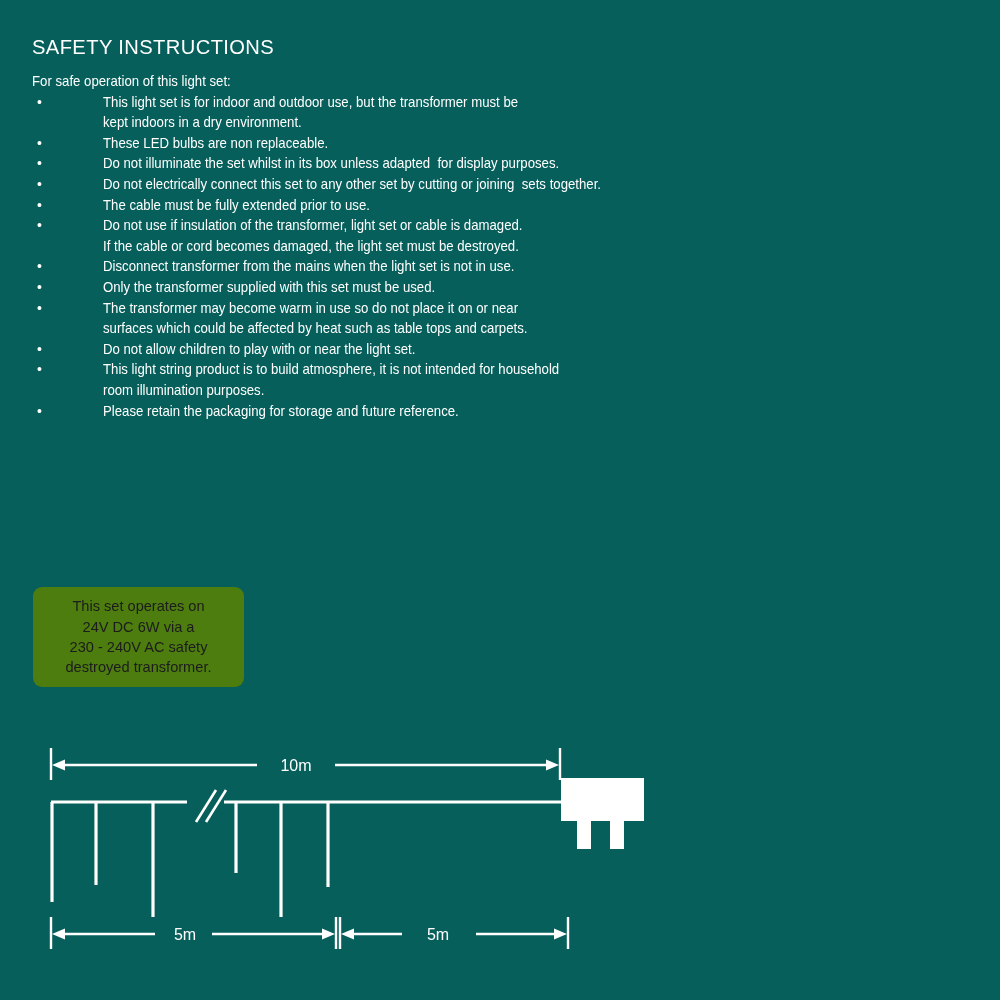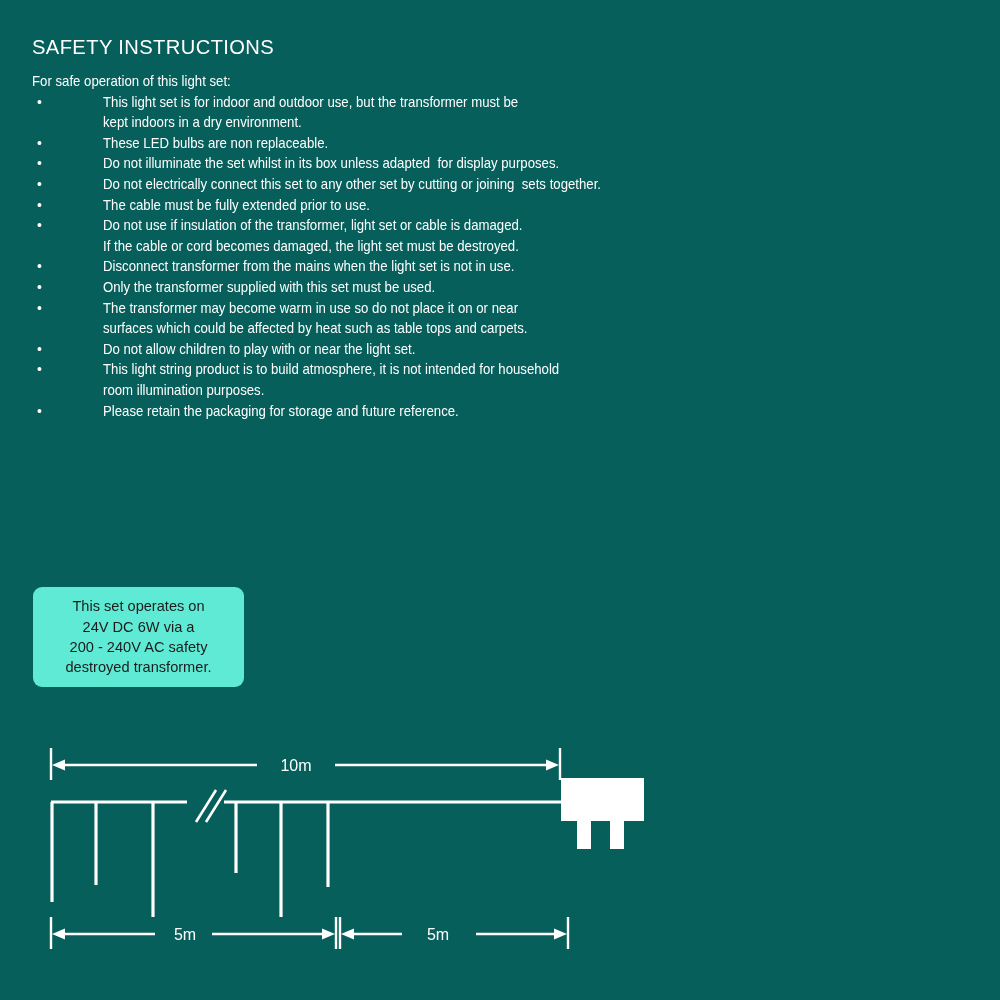--- a/index.html
+++ b/index.html
@@ -132,24 +132,24 @@
 room illumination purposes.</span>
         </li>
         <li>
           <span class="bullet">•</span>
           <span class="btext">Please retain the packaging for storage and future reference.</span>
         </li>
       </ul>
   </div>
 
 
-  <div id="info-box" style="background: #5eead4; color: rgb(28, 28, 28); align-items: center;">
+  <div id="info-box" style="background: #4d7c0f; color: rgb(28, 28, 28); align-items: center;">
     <span>This set operates on</span>
     <span>24V DC 6W via a</span>
-    <span>200 - 240V AC safety</span>
+    <span>230 - 240V AC safety</span>
     <span>destroyed transformer.</span>
   </div>
 
   <div id="diagram">
     <svg width="650" height="235" viewBox="0 0 650 235" xmlns="http://www.w3.org/2000/svg">
       <defs>
         <g id="arrow-r">
             <path d="M0,0 L-11,-5 L-11,5 Z" fill="#ffffff"></path>
           </g>
       </defs>

